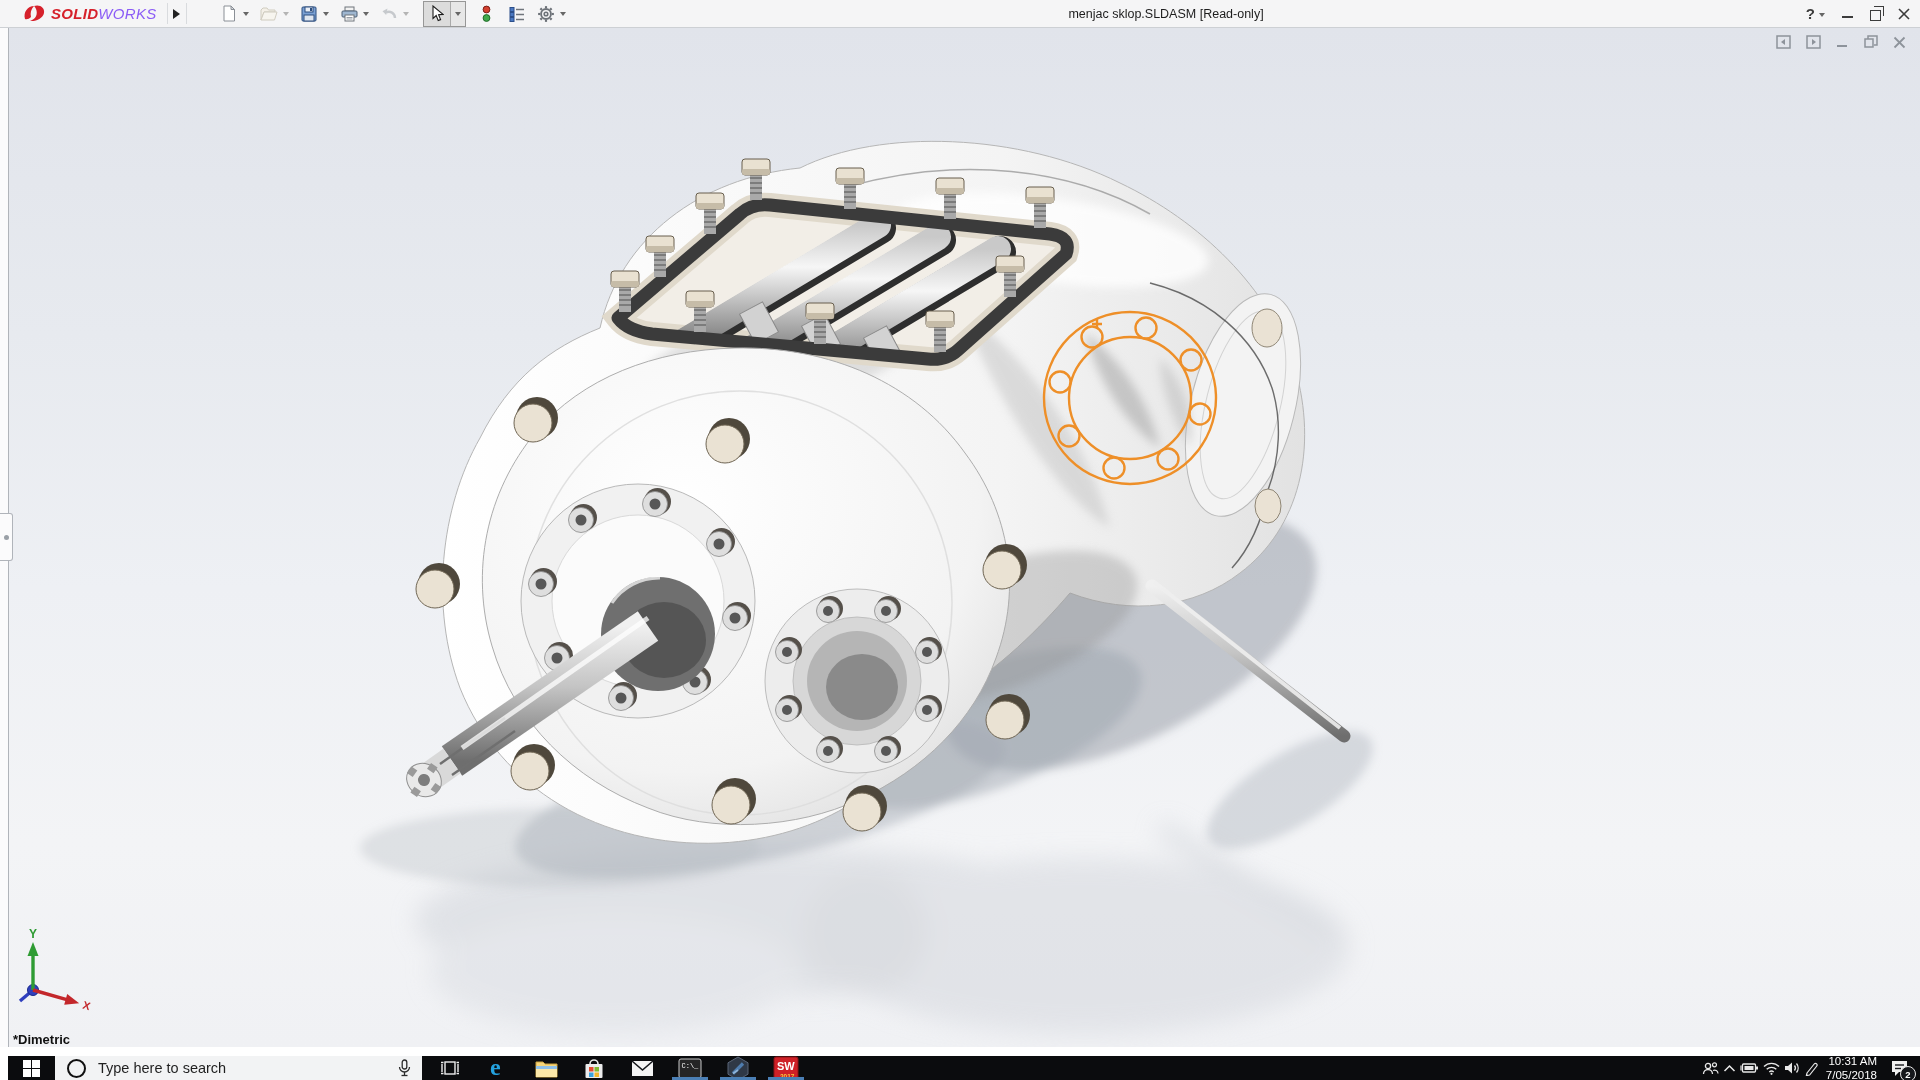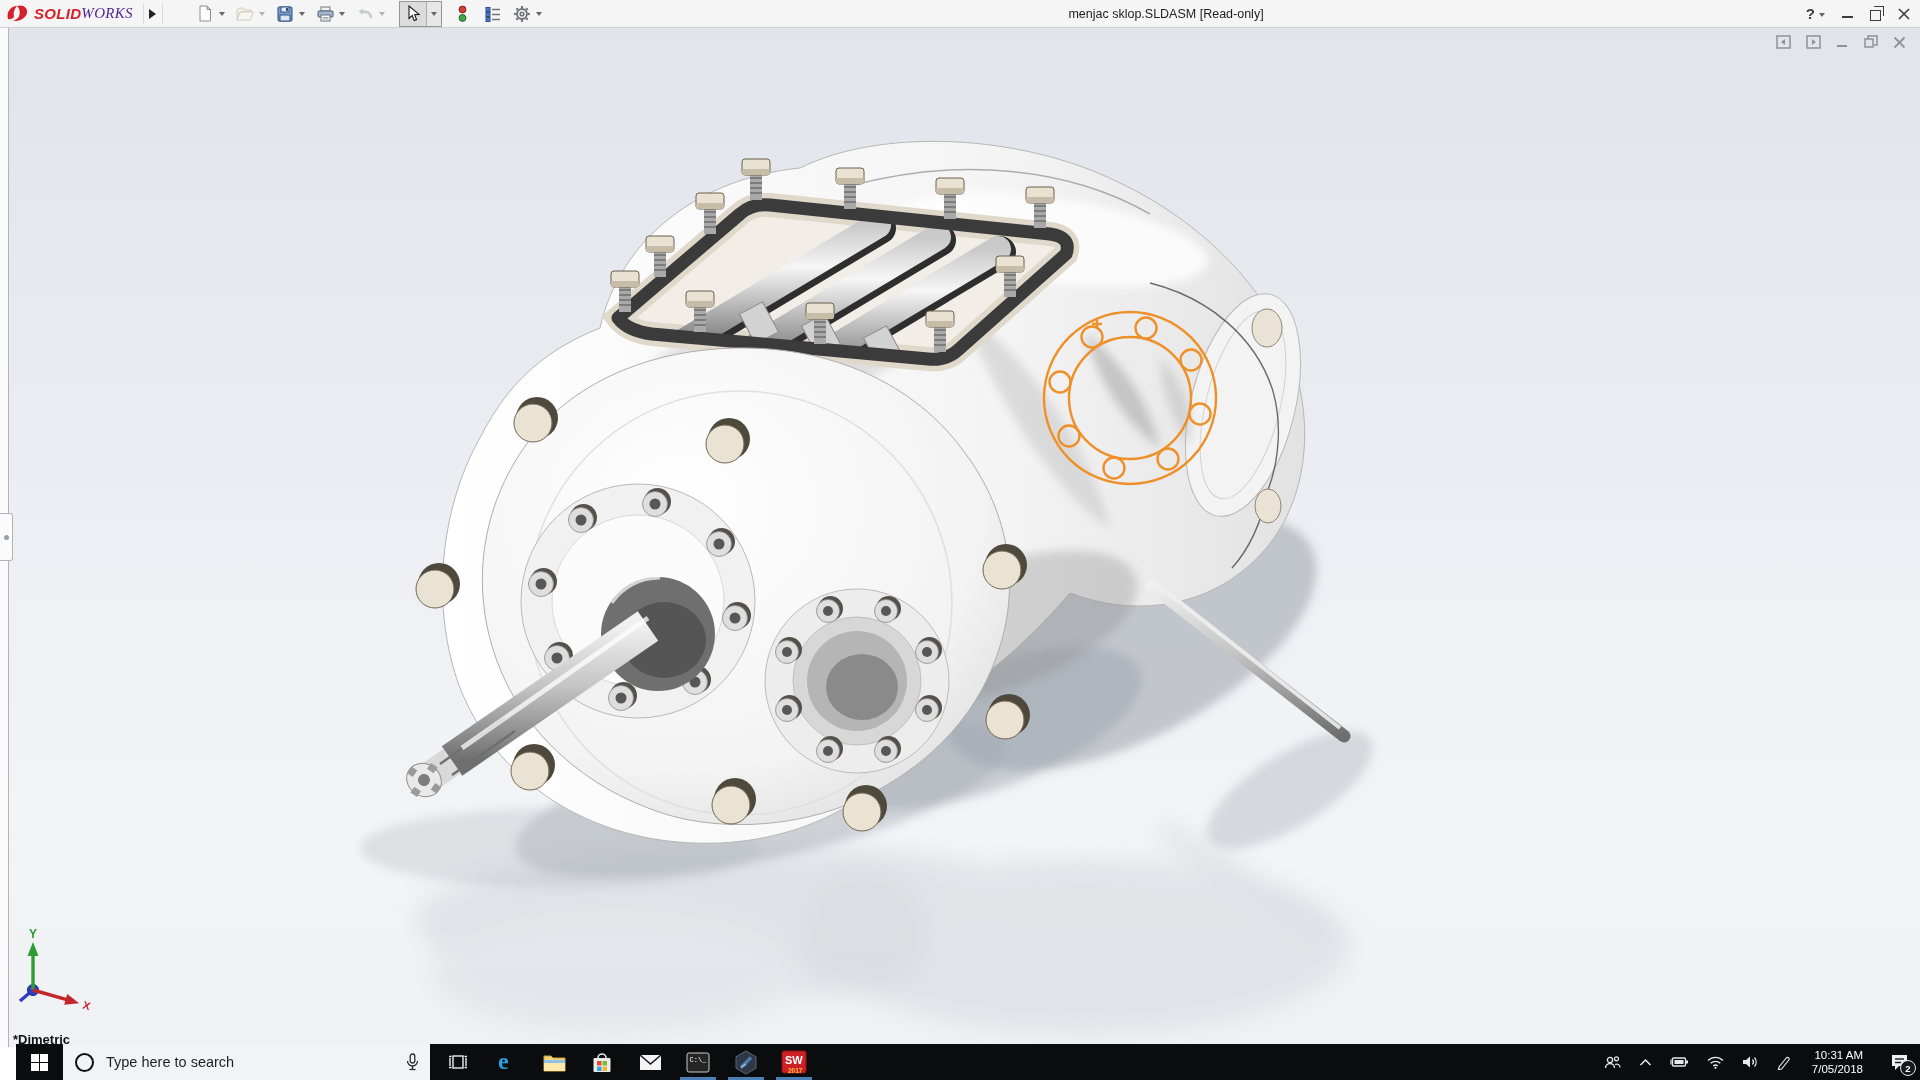--- a/index.html
+++ b/index.html
@@ -2,24 +2,24 @@
 <html><head>
 <meta charset="utf-8">
 <style>
   html,body{margin:0;padding:0;}
   body{width:1920px;height:1080px;overflow:hidden;position:relative;
        font-family:"Liberation Sans",sans-serif;background:#fff;-webkit-font-smoothing:antialiased;}
 
   
   .titlebar{position:absolute;top:0;left:0;right:0;height:27px;background:#f5f5f6;
             border-bottom:1px solid #cdd0d4;display:flex;align-items:center;z-index:40;}
-  .brand{display:flex;align-items:center;padding-left:4px;text-align:center;}
+  .brand{display:flex;align-items:center;padding-left:21px;text-align:center;}
   .brand .mark{margin-right:4px;}
   .brand-bold{font-weight:700;font-style:italic;font-size:15px;color:#d6212b;letter-spacing:.3px;}
-  .brand-light{font-weight:400;font-style:italic;font-size:15px;color:#4c1d95;letter-spacing:.3px;font-family:Liberation Serif, serif;}
+  .brand-light{font-weight:400;font-style:italic;font-size:15px;color:#8b5cf6;letter-spacing:.3px;}
   .flyout-btn{width:18px;height:21px;margin-left:10px;display:flex;align-items:center;justify-content:center;
               border-left:1px solid #d9dbde;border-right:1px solid #d9dbde;}
   .flyout-tri{width:0;height:0;border-top:5px solid transparent;border-bottom:5px solid transparent;border-left:7px solid #222;}
   .tools{display:flex;align-items:center;margin-left:32px;}
   .tool{display:flex;align-items:center;height:22px;padding:0 1px;}
   .tool .ic{display:flex;align-items:center;justify-content:center;width:19px;height:19px;}
   .caret{width:0;height:0;border-left:3.5px solid transparent;border-right:3.5px solid transparent;
          border-top:4px solid #666;margin:0 9px 0 4px;}
   .tool.disabled{opacity:.45;}
   .tool-group-active{display:flex;align-items:center;border:1px solid #979797;background:#dcdcdc;height:24px;margin:0 4px;}
@@ -53,32 +53,32 @@
   .stHead{fill:#e9e1d1;stroke:#685f4e;stroke-width:1;}
   .stHeadS{fill:#c6bca8;}
   .boltShadow{fill:#4f483c;}
   .boltBody{fill:#eae2d3;stroke:#6f6553;stroke-width:1;}
   .scrShadow{fill:#55504a;}
   .scrBody{fill:#dedede;stroke:#8a8a8a;stroke-width:.8;}
   .scrHole{fill:#575757;}
   .selOrange{stroke:#ee8f28;stroke-width:2.4;fill:none;}
 
   
-  .taskbar{position:absolute;left:16px;right:0;bottom:0;height:36px;background:#0b0c0e;display:flex;align-items:stretch;z-index:50;}
+  .taskbar{position:absolute;left:8px;right:0;bottom:0;height:24px;background:#0b0c0e;display:flex;align-items:stretch;z-index:50;}
   .start-btn{width:47px;display:flex;align-items:center;justify-content:center;}
   .searchbox{width:345px;background:#f2f3f4;display:flex;align-items:center;gap:10px;padding:0 10px 0 12px;}
   .cortana-ring{width:15px;height:15px;border:2.4px solid #101010;border-radius:50%;flex:none;}
   .searchbox input{flex:1;border:none;outline:none;background:transparent;font-size:14.5px;color:#1f1f1f;
                    font-family:"Liberation Sans",sans-serif;}
   .searchbox input::placeholder{color:#1f1f1f;opacity:1;}
   .tb-apps{display:flex;align-items:stretch;margin-left:4px;}
   .tb-app{width:48px;display:flex;align-items:center;justify-content:center;position:relative;}
   .tb-app.running::after{content:"";position:absolute;left:6px;right:6px;bottom:0;height:3px;background:#4b7fb5;}
   .tb-spacer{flex:1;}
-  .tray{display:flex;align-items:center;gap:18px;padding-right:6px;}
+  .tray{display:flex;align-items:center;gap:4px;padding-right:6px;}
   .tray .ticon{display:flex;align-items:center;justify-content:center;}
   .clock{color:#fff;font-size:11.5px;line-height:14px;text-align:right;margin:0 3px;}
   .action-wrap{position:relative;width:30px;height:30px;display:flex;align-items:center;justify-content:center;}
   .badge{position:absolute;right:-2px;bottom:1px;width:14px;height:14px;border-radius:50%;background:#16181c;
          border:1.4px solid #e8e8e8;color:#fff;font-size:9.5px;font-weight:700;display:flex;align-items:center;justify-content:center;}
 </style>
 </head>
 <body>
 
 <div class="titlebar">

